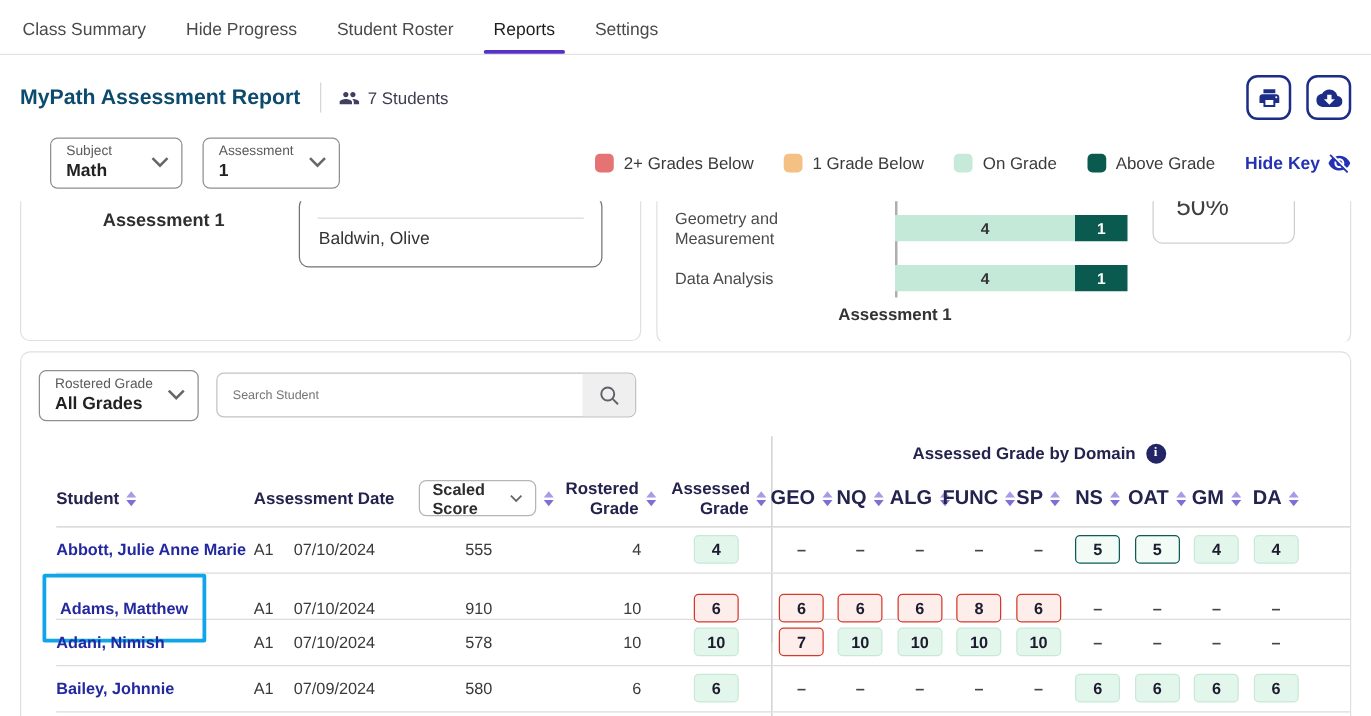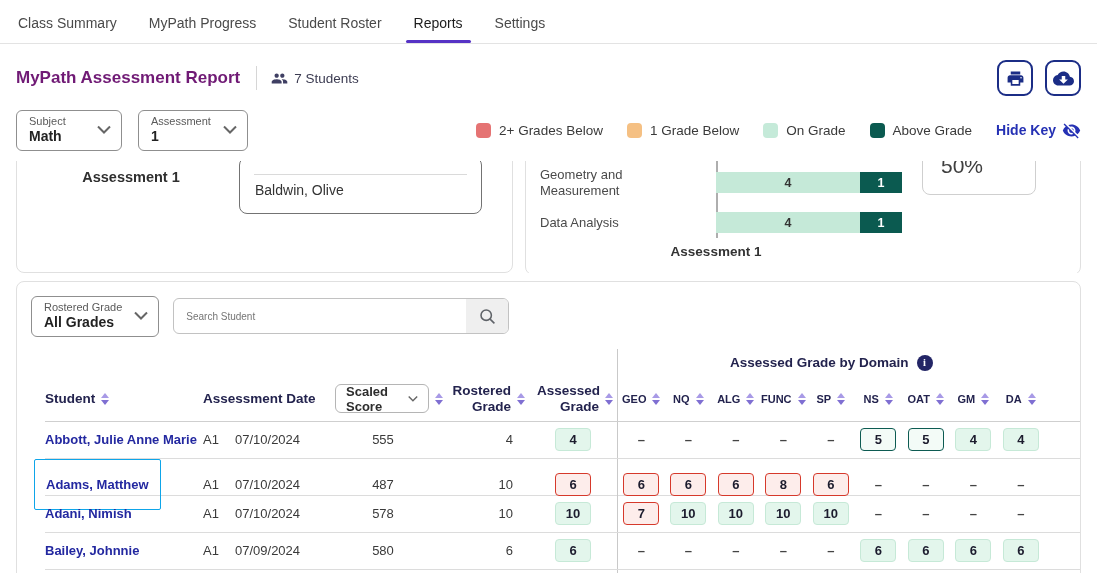--- a/index.html
+++ b/index.html
@@ -8,28 +8,28 @@
 
   
   .nav { display:flex; gap:28px; padding:0 16px; border-bottom:1px solid #e3e3e3; height:44px; align-items:flex-end; }
   .tab { position:relative; padding:0 2px 12px; font-size:14px; color:#4a4a4a; cursor:pointer; }
   .tab .tab-underline { display:none; }
   .tab.active { color:#1d1d1d; font-weight:400; }
   .tab.active .tab-underline { display:block; position:absolute; left:-6px; right:-6px; bottom:0; height:3px; background:#5633c5; border-radius:2px; }
 
   
   .rep-head { display:flex; align-items:center; padding:16px 16px 10px; }
-  .rep-title { font-size:17px; font-weight:700; color:#701a75; }
+  .rep-title { font-size:17px; font-weight:700; color:#0c4a6e; }
   .head-sep { width:1px; height:24px; background:#d6d6d6; margin:0 14px 0 16px; }
   .students { display:flex; align-items:center; gap:6px; font-size:13.5px; color:#3c3c52; }
   .head-actions { margin-left:auto; display:flex; gap:12px; }
   .icon-btn { width:36px; height:36px; border:2px solid #1b2d86; border-radius:9px; background:#fff; display:flex; align-items:center; justify-content:center; cursor:pointer; }
 
   
-  .filter-bar { display:flex; align-items:center; padding:4px 16px 10px; }
+  .filter-bar { display:flex; align-items:center; padding:4px 16px 10px;margin-left:24px; }
   .dd { position:relative; border:1px solid #8f8f8f; border-radius:6px; background:#fff; padding:4px 36px 5px 12px; cursor:pointer; min-width:106px; }
   .dd + .dd { margin-left:16px; }
   .dd-label { font-size:11px; color:#5a5a5a; line-height:1.2; }
   .dd-value { font-size:14px; font-weight:700; color:#222; line-height:1.2; }
   .dd .chev { position:absolute; right:10px; top:50%; transform:translateY(-50%); }
   .legend { margin-left:auto; display:flex; align-items:center; gap:24px; }
   .legend-item { display:flex; align-items:center; gap:8px; font-size:13.5px; color:#3a3a3a; }
   .swatch { width:15px; height:15px; border-radius:4px; display:inline-block; }
   .hide-key { display:flex; align-items:center; gap:6px; color:#2531b4; font-size:14px; font-weight:600; cursor:pointer; }
 
@@ -66,53 +66,53 @@
   .tgrid { --cols:158px 32px 88px 120px 86px 88px repeat(9, 47.5px); padding:0 0 0 28px; }
   .hrow1, .hrow2, .trow { display:grid; grid-template-columns:var(--cols); align-items:center; }
   .hrow1 { height:28px; margin-top:6px; }
   .hgroup { grid-column:7 / 16; display:flex; align-items:center; justify-content:center; gap:8px; font-size:13.5px; font-weight:700; color:#23234e; border-left:1px solid #c9c9c9; height:100%; }
   .hrow2 { height:44px; }
   .hc { font-size:13.5px; font-weight:700; color:#23234e; display:flex; align-items:center; }
   .hc-student { justify-content:flex-start; }
   .hc-adate { grid-column:2 / 4; }
   .hc-scaled { gap:0;padding-left:12px; }
   .hc-right { justify-content:flex-end; text-align:right; line-height:1.15; padding-right:4px; }
-  .dcol { display:flex; align-items:center; justify-content:center; height:100%; font-size:11px; font-weight:700; color:#23234e; cursor:pointer; }
+  .dcol { display:flex; align-items:center; justify-content:center; height:100%; font-size:16px; font-weight:700; color:#23234e; cursor:pointer; }
   .dcol.first, .dcell.first { border-left:1px solid #c9c9c9; }
   .hsel { border:1px solid #b5b5b5; border-radius:6px; height:29px; display:flex; align-items:center; justify-content:space-between; padding:0 10px; width:118px; font-size:13px; font-weight:700; color:#2d2d2d; cursor:pointer; background:#fff; }
   .sort { display:inline-flex; flex-direction:column; gap:2px; margin-left:6px; cursor:pointer; }
   .s-up { width:0; height:0; border-left:4px solid transparent; border-right:4px solid transparent; border-bottom:5px solid #a89ae6; }
   .s-down { width:0; height:0; border-left:4px solid transparent; border-right:4px solid transparent; border-top:5px solid #7f6fd2; }
 
   .tbody { border-top:1px solid #cfcfcf; }
   .trow { height:37px; border-bottom:1px solid #dcdcdc; }
   .c { font-size:13px; color:#3a3a3a; display:flex; align-items:center; height:100%; }
   .c-student { overflow:visible; white-space:nowrap; }
   .sname { color:#2328a0; font-weight:700; cursor:pointer; }
-  .hl-box { border:1px solid #0ea5e9; border-radius:2px; padding:17px 11px; margin-left:-11px; }
+  .hl-box { border:3px solid #0ea5e9; border-radius:2px; padding:17px 11px; margin-left:-11px; }
   .c-score, .c-ag { justify-content:center; }
   .c-rg { justify-content:flex-end; padding-right:16px; }
   .dcell { justify-content:center; }
   .badge { min-width:36px; height:23px; padding:0 6px; border-radius:4px; display:inline-flex; align-items:center; justify-content:center; font-size:13px; font-weight:700; color:#1c1c2e; }
   .badge-on { background:#e3f6ec; border:1px solid #c6e9d7; }
   .badge-above { background:#f3fbf7; border:1.5px solid #0d5b52; }
   .badge-below2 { background:#fdedeb; border:1.5px solid #d6392b; }
   .dash { color:#444; font-weight:700; }
   .info-dot { width:16px; height:16px; border-radius:50%; background:#232566; color:#fff; font-size:10.5px; font-weight:700; display:inline-flex; align-items:center; justify-content:center; font-family:"Liberation Serif","DejaVu Serif",serif; }
 </style>
 </head>
 <body>
 
 <div class="nav" id="nav">
     <div class="tab">
     <span class="tab-label">Class Summary</span>
     
   </div>
     <div class="tab">
-    <span class="tab-label">MyPath Progress</span>
+    <span class="tab-label">Hide Progress</span>
     
   </div>
     <div class="tab">
     <span class="tab-label">Student Roster</span>
     
   </div>
     <div class="tab active">
     <span class="tab-label">Reports</span>
     <i class="tab-underline"></i>
   </div>
@@ -390,21 +390,21 @@
           <div class="c dcell">
             <span class="badge badge-on">4</span>
           </div>
         </div>
         <div class="trow">
     <div class="c c-student">
             <span class="name-wrap hl-box"><a class="sname">Adams, Matthew</a></span>
           </div>
     <div class="c c-a1">A1</div>
     <div class="c c-date">07/10/2024</div>
-    <div class="c c-score">487</div>
+    <div class="c c-score">910</div>
     <div class="c c-rg">10</div>
     <div class="c c-ag">
             <span class="badge badge-below2">6</span>
           </div>
   <div class="c dcell first">
             <span class="badge badge-below2">6</span>
           </div>
           <div class="c dcell">
             <span class="badge badge-below2">6</span>
           </div>

